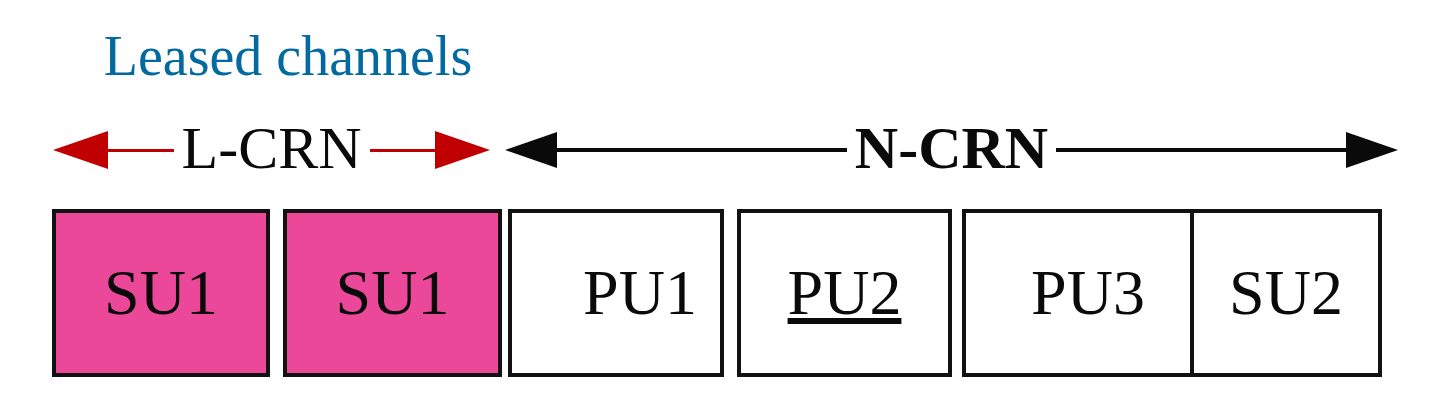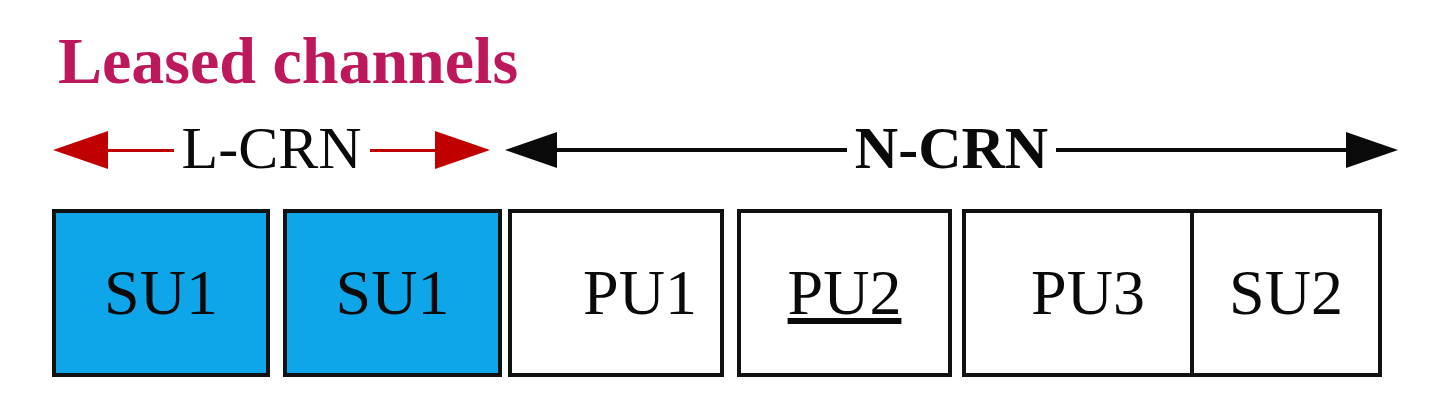--- a/index.html
+++ b/index.html
@@ -11,25 +11,24 @@
     font-family: "Liberation Serif", "DejaVu Serif", serif;
     color: #000000;
     overflow: hidden;
   }
 
   
   .region-title {
     position: absolute;
     top: 28px;
     transform: translateX(-50%);
-    font-size: 66px;
+    font-size: 56px;
     line-height: 1;
     white-space: nowrap;
-    color: #be185d;
-    font-weight: bold;
+    color: #0369a1;
   }
   .region-title.leased   { left: 288px; }
   .region-title.unleased { left: 943px; }
 
   
   .arrow {
     position: absolute;
     top: 131px;
     height: 38px;
     display: flex;
@@ -67,21 +66,21 @@
     box-sizing: border-box;
     border: 4px solid #111111;
     background: #ffffff;
     display: flex;
     align-items: center;
     justify-content: center;
     font-size: 64px;
     line-height: 1;
     color: #0a0a0a;
   }
-  .channel-box.leased { background: #0ea5e9; }
+  .channel-box.leased { background: #ec4899; }
   .box-1 { left: 52px;   width: 218px; }
   .box-2 { left: 283px;  width: 219px; }
   .box-3 { left: 508px;  width: 216px; padding-left: 48px; }
   .box-4 { left: 737px;  width: 215px; text-decoration: underline; }
   .box-5 { left: 962px;  width: 252px; }
   .box-6 { left: 1190px; width: 192px; }
 </style>
 </head>
 <body>
 

